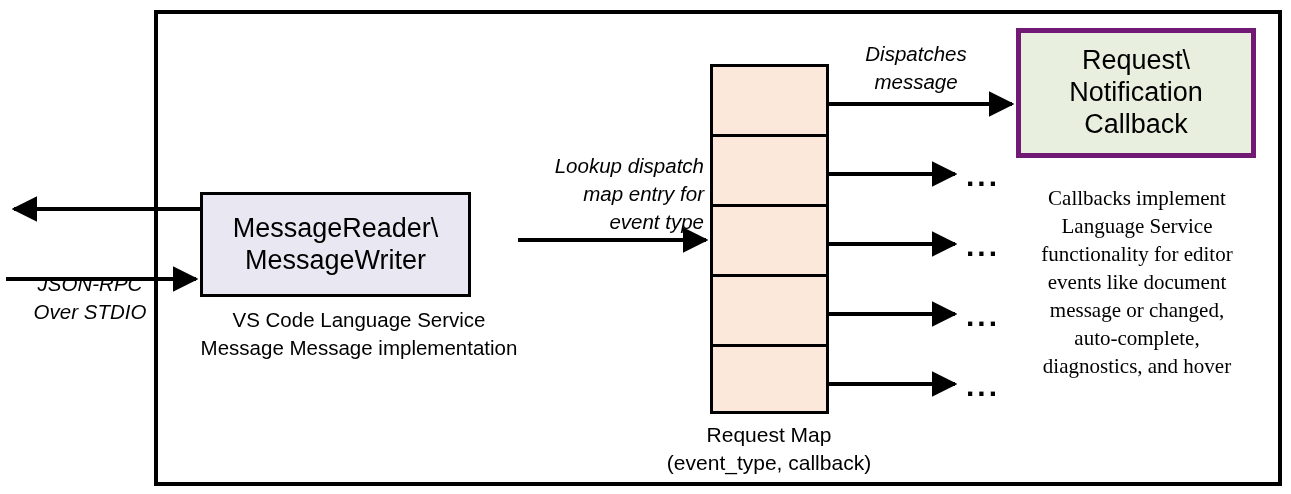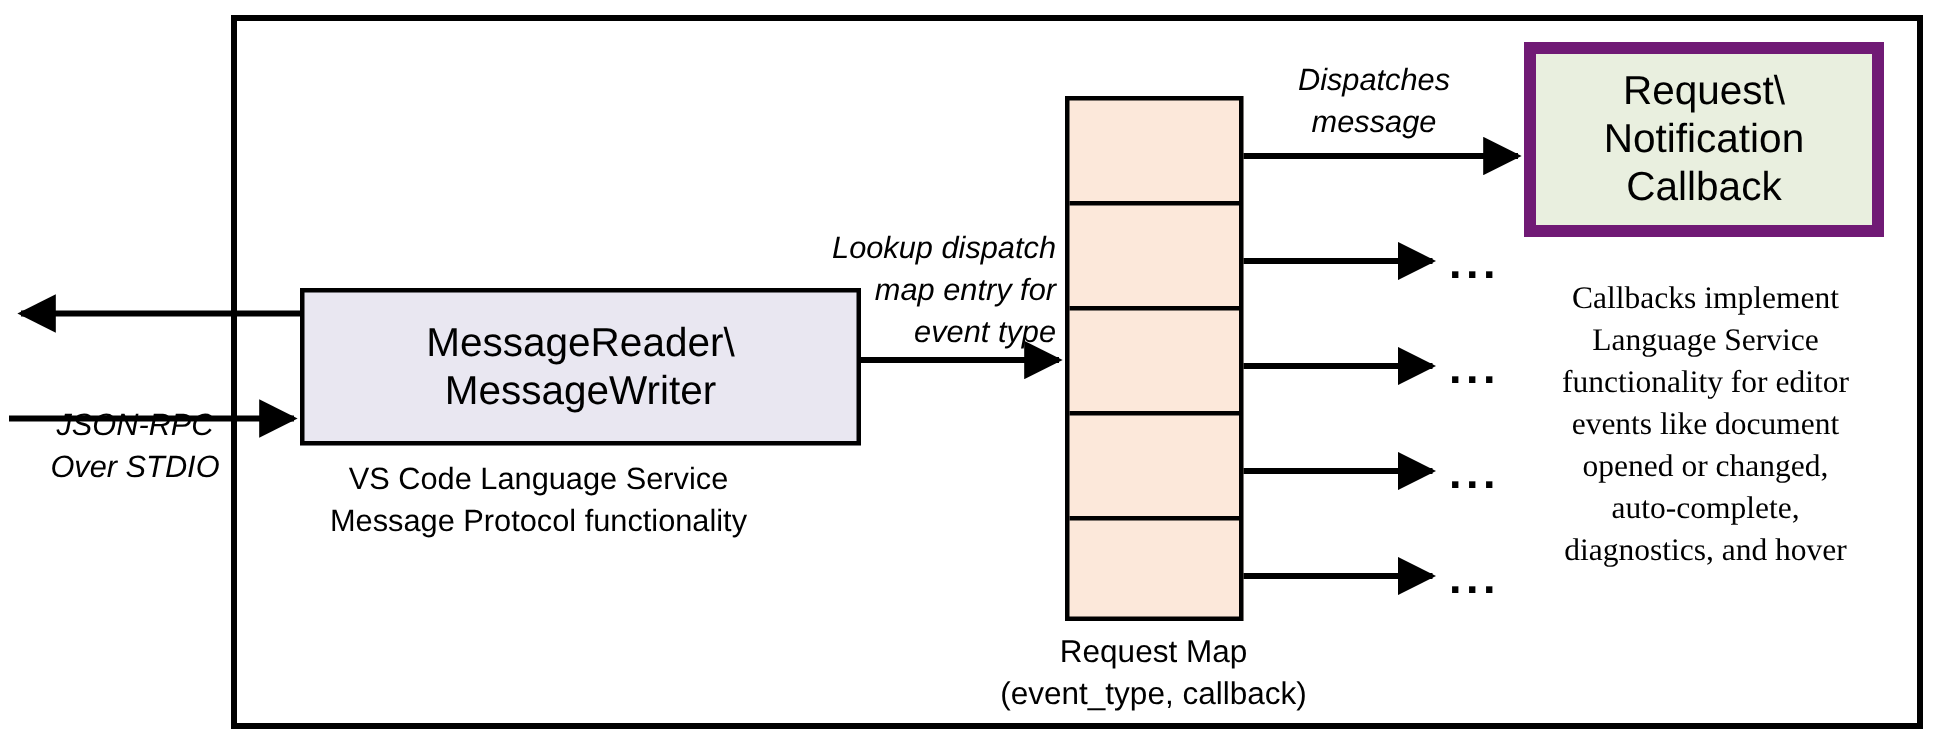--- a/index.html
+++ b/index.html
@@ -56,21 +56,21 @@
     text-decoration: underline;
     text-underline-offset: 5px;
     text-decoration-thickness: 3px;
     white-space: nowrap;
   }
 
   
   #messagereader-box {
     left: 200px;
     top: 192px;
-    width: 374px;
+    width: 271px;
     height: 105px;
     border: 3px solid #000000;
     background: #e9e7f1;
     font-size: 27px;
     flex-direction: column;
   }
   #messagereader-box .ln { display: block; }
 
   #messagereader-caption {
     position: absolute;
@@ -148,21 +148,21 @@
     font-size: 21px;
     line-height: 1.35;
   }
 
   
   #callback-box {
     left: 1016px;
     top: 28px;
     width: 240px;
     height: 130px;
-    border: 8px solid #701a75;
+    border: 5px solid #701a75;
     background: #e9efdf;
     font-size: 27px;
     flex-direction: column;
   }
   #callback-box .ln { display: block; }
 
   #callback-caption {
     position: absolute;
     left: 1008px;
     top: 185px;
@@ -228,21 +228,21 @@
   <div id="outer-boundary" class="node"></div>
 
 
   <div id="messagereader-box" class="node">
     <span class="ln">MessageReader\</span>
     <span class="ln">MessageWriter</span>
   </div>
 
   <div id="messagereader-caption">
     <div>VS Code Language Service</div>
-    <div>Message Protocol functionality</div>
+    <div>Message Message implementation</div>
   </div>
 
   <div id="jsonrpc-label">
     <div>JSON-RPC</div>
     <div>Over STDIO</div>
   </div>
 
   <div id="lookup-label">
     <div>Lookup dispatch</div>
     <div>map entry for</div>
@@ -276,18 +276,18 @@
     <span class="ln">Request\</span>
     <span class="ln">Notification</span>
     <span class="ln">Callback</span>
   </div>
 
   <div id="callback-caption">
     <div>Callbacks implement</div>
     <div>Language Service</div>
     <div>functionality for editor</div>
     <div>events like document</div>
-    <div>opened or changed,</div>
+    <div>message or changed,</div>
     <div>auto-complete,</div>
     <div>diagnostics, and hover</div>
   </div>
 
 </div>
 
 </body></html>

